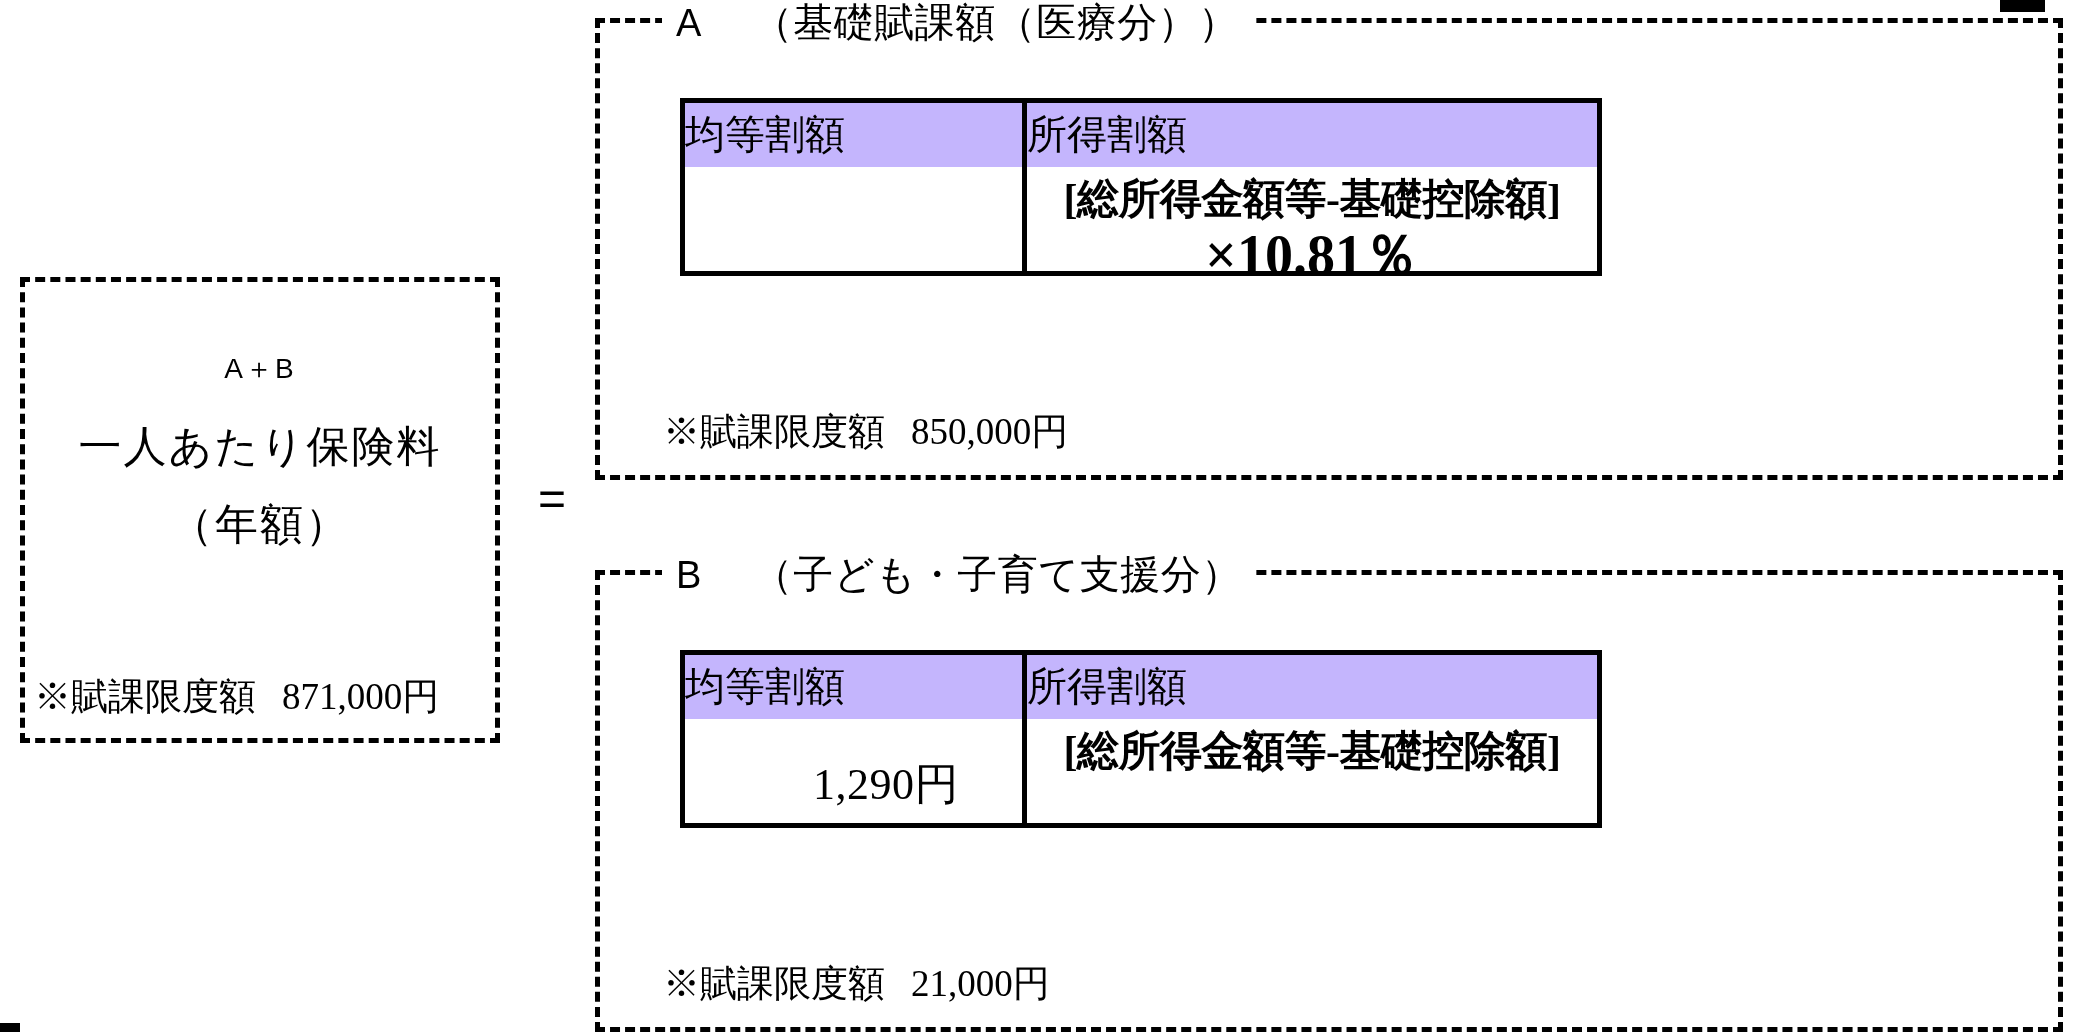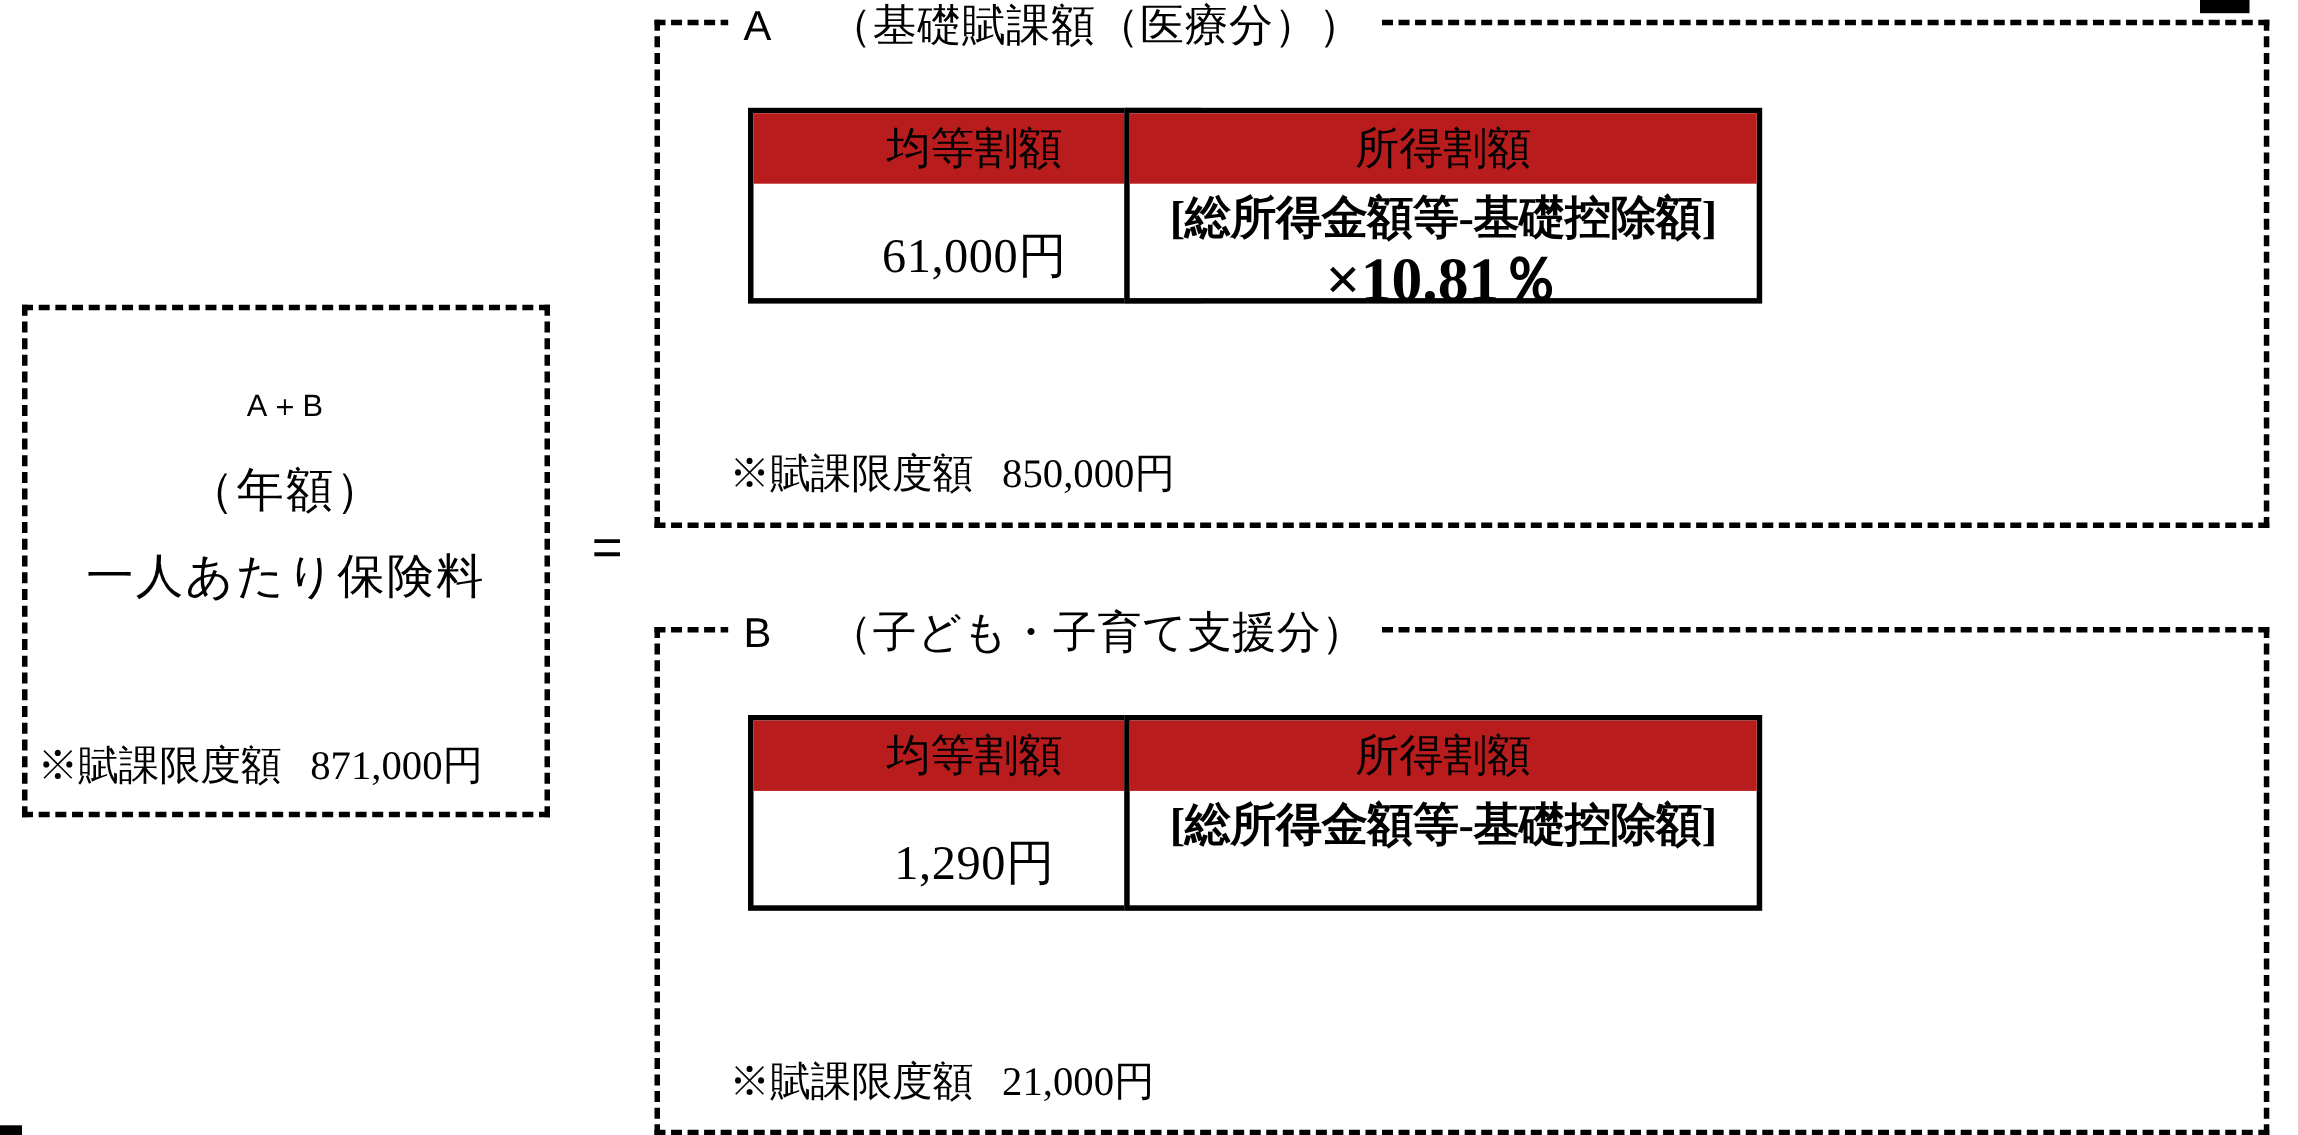--- a/index.html
+++ b/index.html
@@ -120,22 +120,21 @@
   }
 
   
   .component-box {
     position: absolute;
     border: 5px solid #000000;
     box-sizing: border-box;
     background: #ffffff;
   }
   .component-head {
-    background: #b91c1c;
-    text-align: center;
+    background: #c4b5fd;
     font-size: 40px;
     line-height: 64px;
     height: 64px;
     border-bottom: 0;
     white-space: nowrap;
   }
   .component-body {
     text-align: center;
     white-space: nowrap;
   }
@@ -206,41 +205,38 @@
 <body>
 
 <div id="canvas">
 
   <div class="artifact" id="artifact-top-right"></div>
   <div class="artifact" id="artifact-bottom-left"></div>
 
   <div class="dashed-box" id="total-box">
     <div id="total-inner">
       <div id="total-formula">A＋B</div>
+      <div class="total-line">一人あたり保険料</div>
       <div class="total-line">（年額）</div>
-      <div class="total-line">一人あたり保険料</div>
     </div>
     <div class="limit-note" id="total-limit">
       <span>※賦課限度額</span><span class="limit-amount">871,000円</span>
     </div>
   </div>
 
   <div id="equals-operator">=</div>
 
   <div class="dashed-box" id="section-a-box">
 
     <div class="section-header">
       <span class="sec-letter">A</span><span class="sec-title">（基礎賦課額（医療分））</span>
     </div>
 
     <div class="component-box flat-box">
       <div class="component-head">均等割額</div>
-      <div class="component-body">
-        <div class="amount-line">61,000円</div>
-      </div>
     </div>
 
     <div class="plus-operator">+</div>
 
     <div class="component-box income-box">
       <div class="component-head">所得割額</div>
       <div class="component-body">
         <div class="formula-line">[総所得金額等-基礎控除額]</div>
         <div class="rate-line">×10.81％</div>
       </div>

